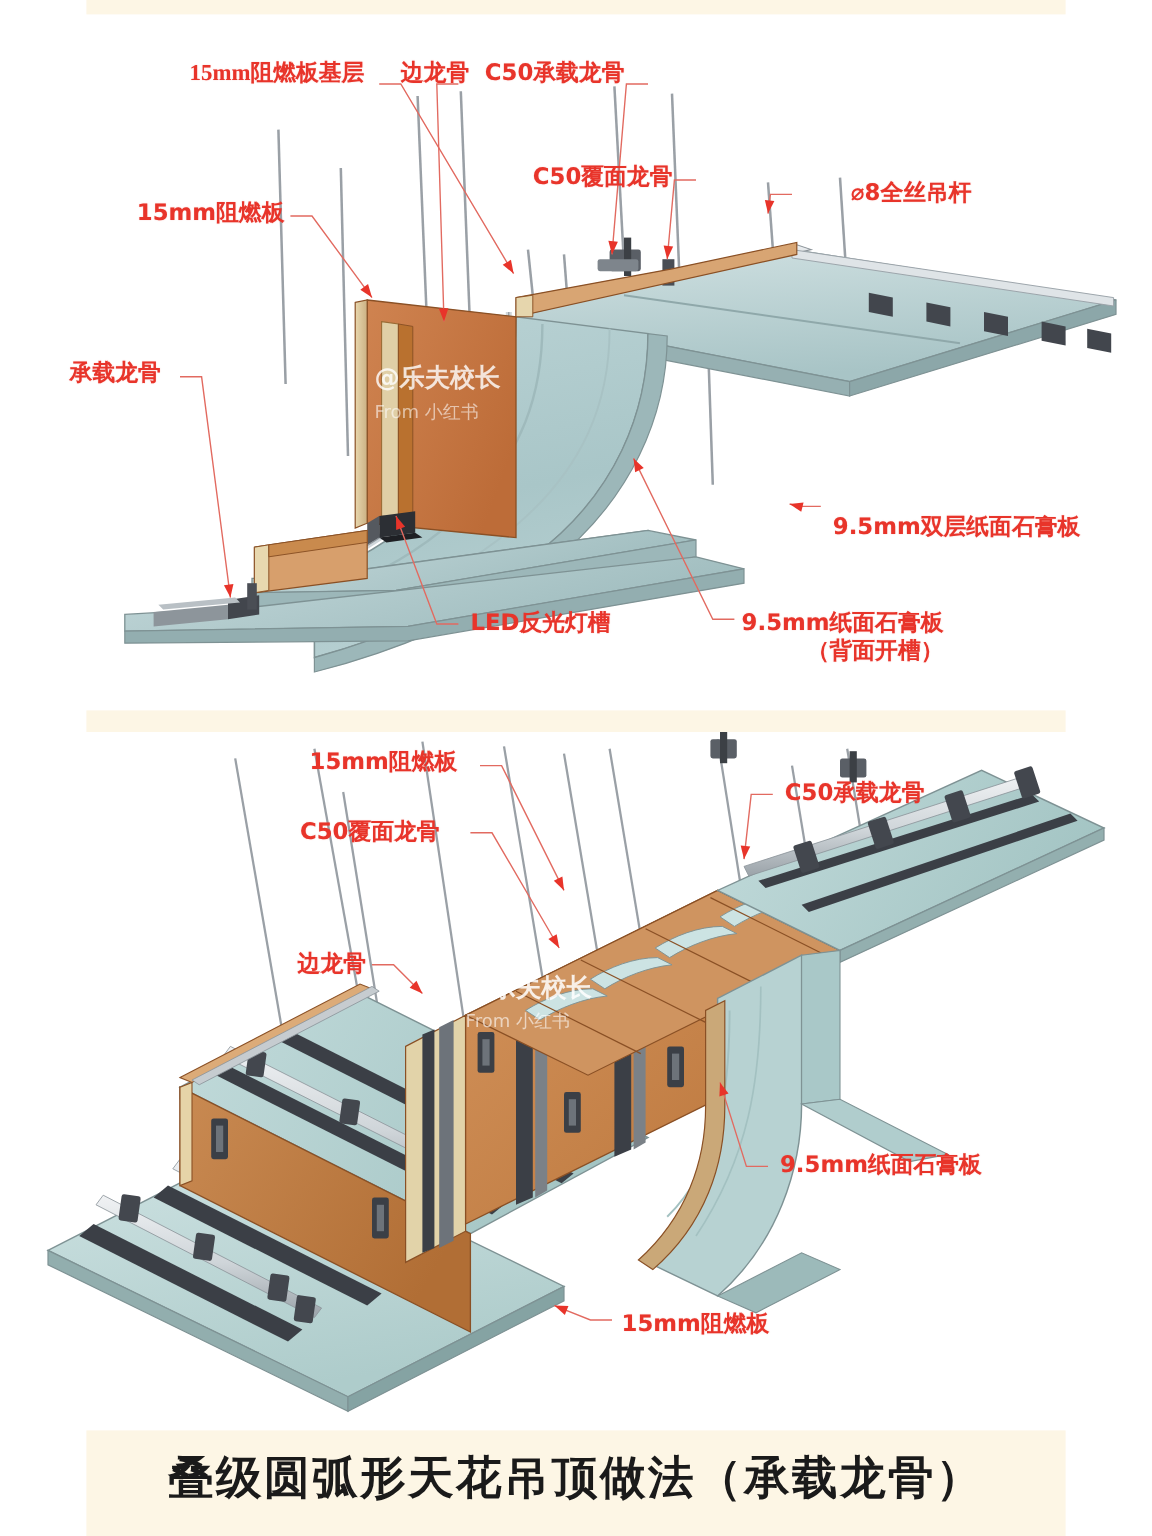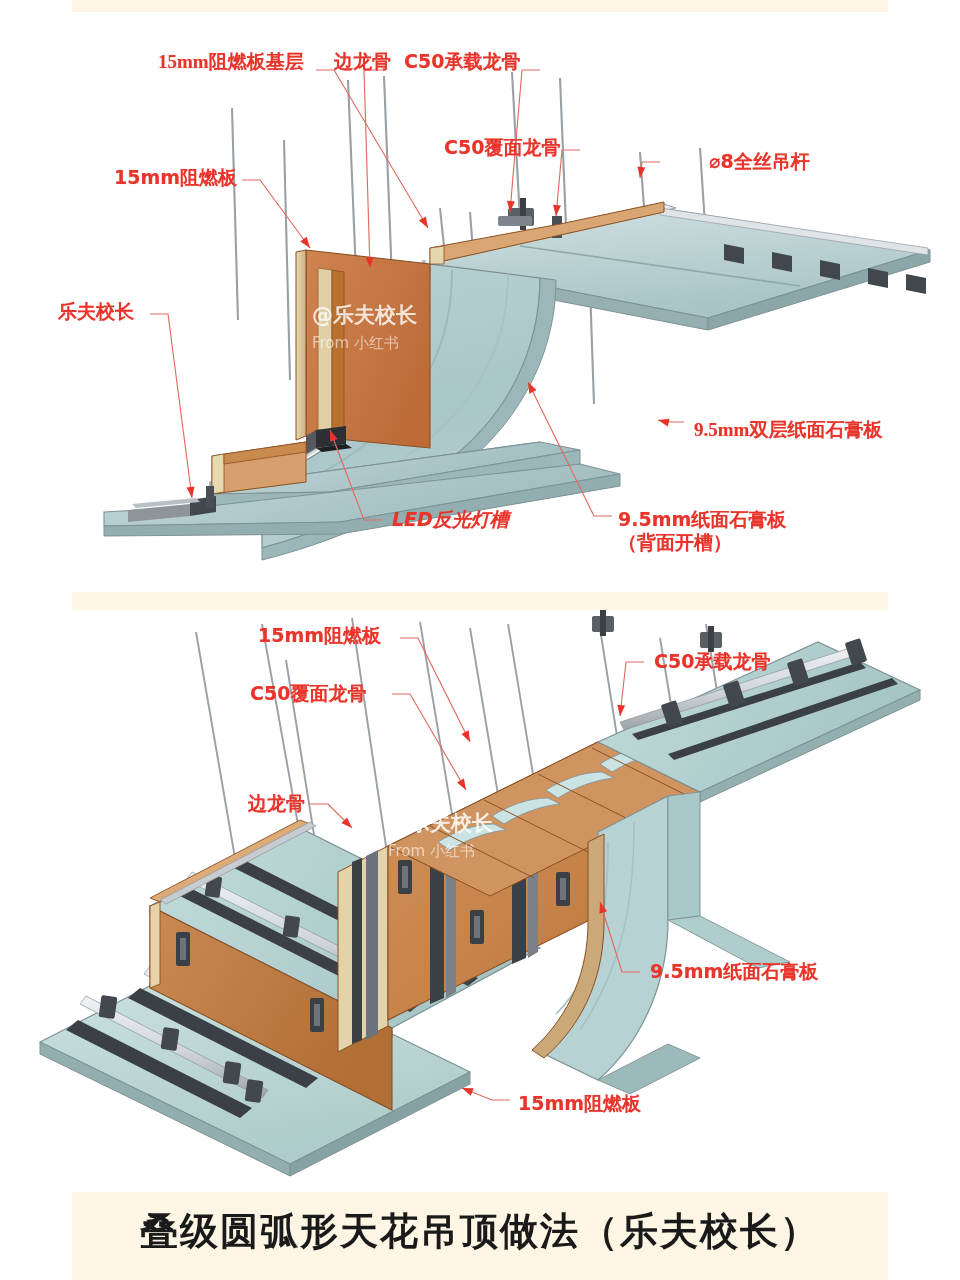--- a/index.html
+++ b/index.html
@@ -217,31 +217,31 @@
         <div class="lbl" style="left: 444px; top: 124px;">
           <div>C50覆面龙骨</div>
         </div>
         <div class="lbl" style="left: 672px; top: 138px; margin-left: 37px;">
           <div>⌀8全丝吊杆</div>
         </div>
         <div class="lbl" style="left: 114px; top: 154px;">
           <div>15mm阻燃板</div>
         </div>
         <div class="lbl" style="left: 58px; top: 288px;">
-          <div>乐夫校长</div>
-        </div>
-        <div class="lbl" style="left: 694px; top: 406px; font-family: Liberation Serif, serif;">
+          <div>承载龙骨</div>
+        </div>
+        <div class="lbl" style="left: 694px; top: 416px;">
           <div>9.5mm双层纸面石膏板</div>
         </div>
-        <div class="lbl" style="left: 392px; top: 496px; font-style: italic;">
+        <div class="lbl" style="left: 392px; top: 496px;">
           <div>LED反光灯槽</div>
         </div>
         <div class="lbl two" style="left: 618px; top: 496px;">
           <div>9.5mm纸面石膏板</div>
-          <div style="text-align: left;">（背面开槽）</div>
+          <div style="text-align: right;">（背面开槽）</div>
         </div>
       </div>
   </div>
 
   <div class="panel" id="panel-bot">
     <svg class="scene" viewBox="0 0 960 582" preserveAspectRatio="none">
       <defs>
         <linearGradient id="bgyp" x1="0" y1="0" x2="0.4" y2="1">
           <stop offset="0" stop-color="#cfe3e3"></stop>
             <stop offset="1" stop-color="#aecccb"></stop>
@@ -433,14 +433,14 @@
         </div>
         <div class="lbl" style="left: 650px; top: 350px;">
           <div>9.5mm纸面石膏板</div>
         </div>
         <div class="lbl" style="left: 518px; top: 482px;">
           <div>15mm阻燃板</div>
         </div>
       </div>
   </div>
 
-  <div id="title-text">叠级圆弧形天花吊顶做法（乐夫校长）</div>
+  <div id="title-text">叠级圆弧形天花吊顶做法（承载龙骨）</div>
 </div>
 
 </body></html>

